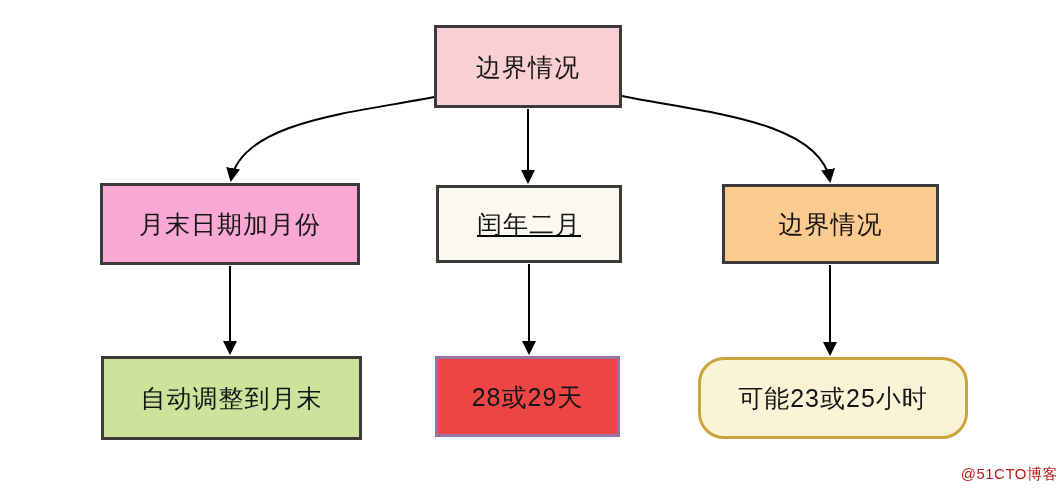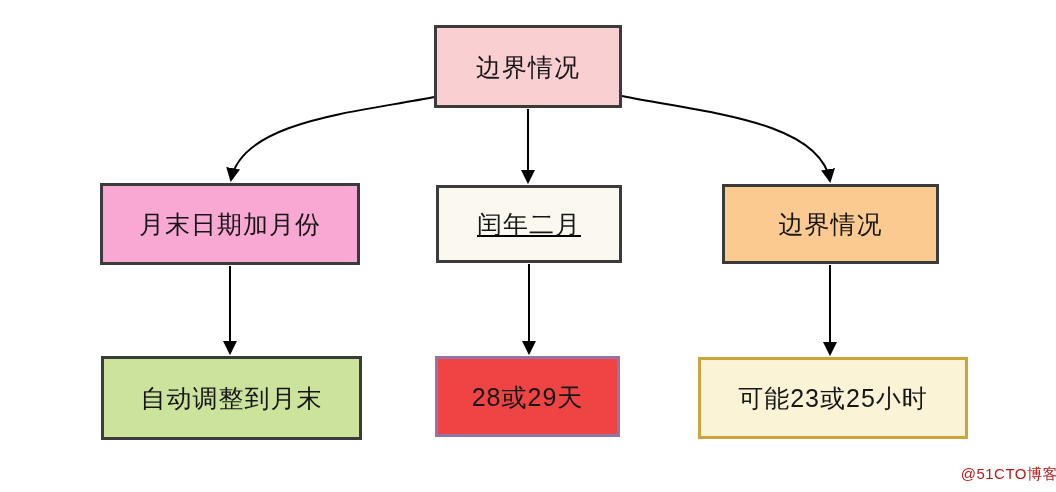--- a/index.html
+++ b/index.html
@@ -87,19 +87,19 @@
   </div>
 
   <div class="node" style="left: 101px; top: 356px; width: 261px; height: 84px; background: rgb(204, 227, 155); border-color: rgb(59, 59, 59); text-align: center;">
     <span class="node-label">自动调整到月末</span>
   </div>
 
   <div class="node" style="left: 435px; top: 356px; width: 185px; height: 81px; background: #ef4444; border-color: rgb(150, 115, 166);">
     <span class="node-label">28或29天</span>
   </div>
 
-  <div class="node" style="left: 698px; top: 357px; width: 270px; height: 82px; background: rgb(251, 243, 213); border-color: rgb(203, 164, 59);">
+  <div class="node" style="left: 698px; top: 357px; width: 270px; height: 82px; background: rgb(251, 243, 213); border-color: rgb(203, 164, 59); border-radius: 26px;">
     <span class="node-label">可能23或25小时</span>
   </div>
 
   <div class="watermark" style="color: #b91c1c;">@51CTO博客</div>
 
 </div>
 
 </body></html>

